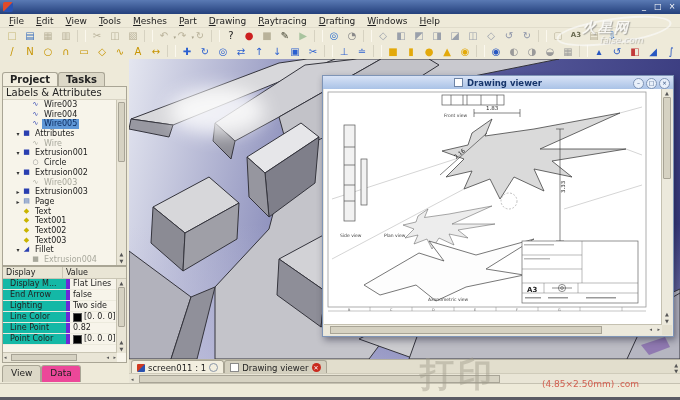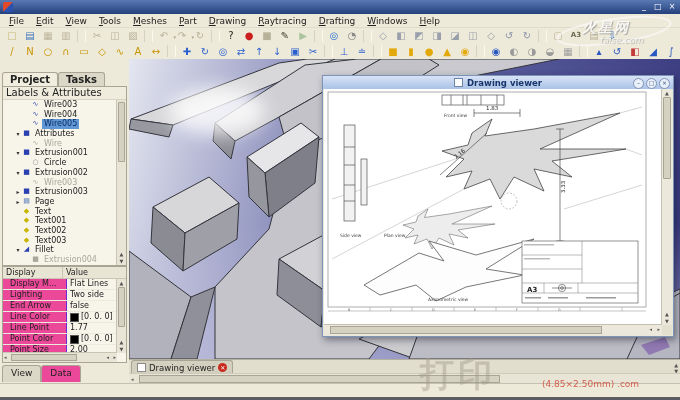--- a/index.html
+++ b/index.html
@@ -56,21 +56,21 @@
   .vscroll{position:absolute;right:0;top:13px;bottom:0;width:9px;background:#e9e5d6;border-left:1px solid #c9c5b4;}
   .vthumb{position:absolute;left:1px;right:1px;border:1px solid #a8a496;background:#d6d2c2;border-radius:1px;}
   .sarrow{position:absolute;left:0;right:0;font-size:5px;text-align:center;color:#555;line-height:6px;}
   .prop-panel{position:absolute;left:2px;top:207px;right:2px;height:95px;background:#f7f4ea;
     border:1px solid #a9a595;font-size:8px;}
   .prop-head{height:11px;display:flex;background:#e9e5d5;border-bottom:1px solid #c9c5b4;line-height:11px;}
   .ph1{width:56px;padding-left:3px;border-right:1px solid #c9c5b4;}
   .ph2{flex:1;padding-left:3px;}
   .props{position:absolute;left:0;top:12px;right:9px;bottom:9px;overflow:hidden;}
   .prow{height:10px;line-height:10px;display:flex;border-bottom:1px solid #eceadd;}
-  .pname{width:56px;padding-left:7px;background:#ec4899;border-right:1px solid #6d28d9;
+  .pname{width:56px;padding-left:7px;background:#14b8a6;border-right:4px solid #6d28d9;
     white-space:nowrap;overflow:hidden;}
   .pval{flex:1;padding-left:3px;white-space:nowrap;display:flex;align-items:center;gap:2px;}
   .swatch{display:inline-block;width:7px;height:7px;border:1px solid #555;}
   .prop-vscroll{position:absolute;right:0;top:12px;bottom:9px;width:9px;background:#e9e5d6;border-left:1px solid #c9c5b4;}
   .prop-hscroll{position:absolute;left:0;right:9px;bottom:0;height:9px;background:#e9e5d6;border-top:1px solid #c9c5b4;}
   .hthumb{position:absolute;top:1px;bottom:1px;border:1px solid #a8a496;background:#d6d2c2;}
   .harrow{position:absolute;top:0;font-size:5px;line-height:8px;color:#555;}
   .side-tabs{position:absolute;left:2px;top:306px;height:17px;display:flex;font-size:9px;}
   .stab{padding:0 8px;border:1px solid #a9a595;border-bottom:none;border-radius:3px 3px 0 0;
     background:#dcd8c7;line-height:14px;}
@@ -338,42 +338,38 @@
     <div class="prop-head">
       <div class="ph1">Display</div>
       <div class="ph2">Value</div>
     </div>
     <div class="props" id="props">
         <div class="prow">
           <div class="pname">Display M...</div>
           <div class="pval">Flat Lines</div>
         </div>
         <div class="prow">
+          <div class="pname">End Arrow</div>
+          <div class="pval">false</div>
+        </div>
+        <div class="prow">
           <div class="pname">Lighting</div>
           <div class="pval">Two side</div>
-        </div>
-        <div class="prow">
-          <div class="pname">End Arrow</div>
-          <div class="pval">false</div>
         </div>
         <div class="prow">
           <div class="pname">Line Color</div>
           <div class="pval"><span class="swatch" style="background: rgb(0, 0, 0);"></span>[0. 0. 0]</div>
         </div>
         <div class="prow">
           <div class="pname">Line Point</div>
-          <div class="pval">1.77</div>
+          <div class="pval">0.82</div>
         </div>
         <div class="prow">
           <div class="pname">Point Color</div>
           <div class="pval"><span class="swatch" style="background: rgb(0, 0, 0);"></span>[0. 0. 0]</div>
-        </div>
-        <div class="prow">
-          <div class="pname">Point Size</div>
-          <div class="pval">2.00</div>
         </div>
       </div>
     <div class="prop-vscroll">
       <div class="sarrow" style="top:1px;">▲</div>
       <div class="vthumb" style="top:8px;height:38px;"></div>
       <div class="sarrow" style="bottom:8px;">▲</div>
       <div class="sarrow" style="bottom:1px;">▼</div>
     </div>
     <div class="prop-hscroll">
       <div class="harrow" style="left:1px;">◂</div>
@@ -540,20 +536,25 @@
         <div class="hthumb" style="left:6px;right:60px;"></div>
         <div class="harrow" style="right:10px;">◂</div>
         <div class="harrow" style="right:2px;">▸</div>
       </div>
       <div class="dw-corner"></div>
     </div>
   </div>
 </div>
 
 <div class="mdibar">
+  <div class="mtab active">
+    <span class="fico"></span>
+    <span>screen011 : 1</span>
+    <span class="ring"></span>
+  </div>
   <div class="mtab">
     <span class="chk"></span>
     <span>Drawing viewer</span>
     <span class="closer">✕</span>
   </div>
   <div class="mdi-arrows">▲<br>▼</div>
 </div>
 <div class="mdiscroll">
   <div class="harrow" style="left:2px;top:1px;">◂</div>
   <div class="hthumb" style="left:10px;right:180px;"></div>

